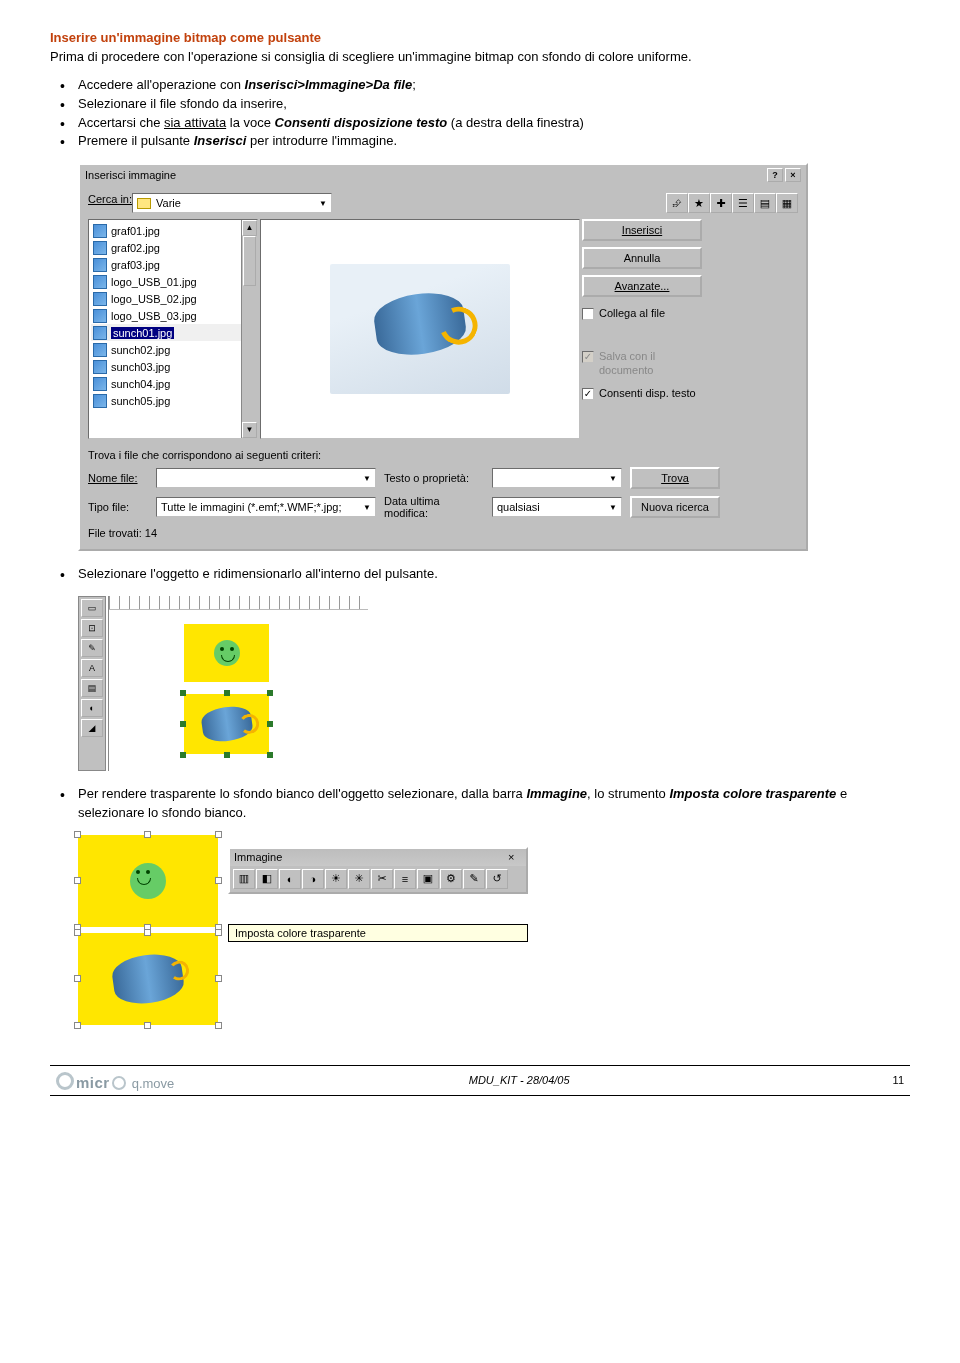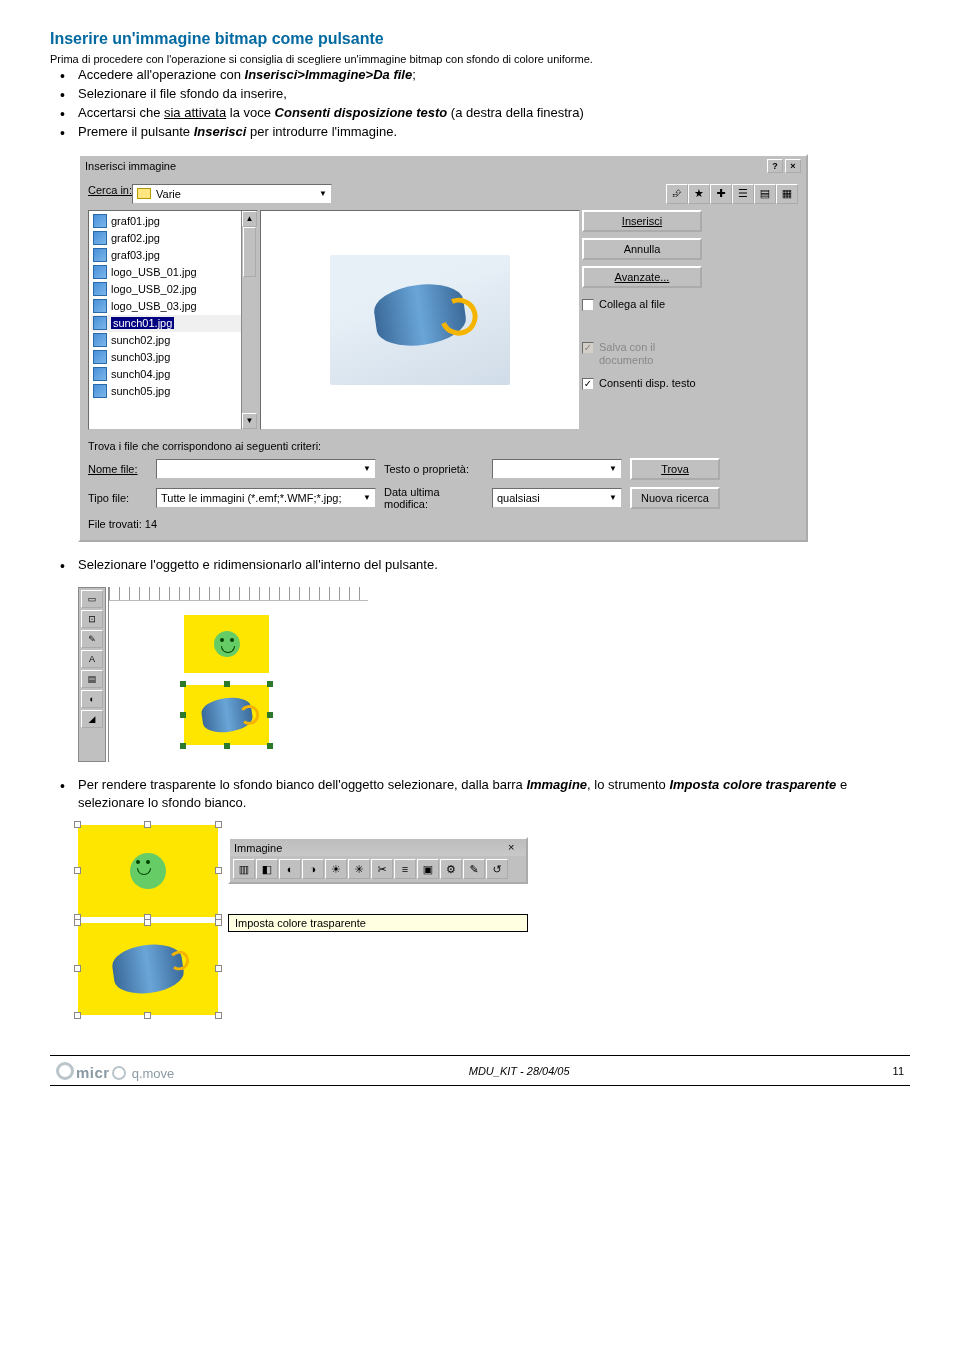--- a/index.html
+++ b/index.html
@@ -1,18 +1,18 @@
 <!DOCTYPE html>
 <html><head>
 <meta charset="utf-8">
 <style>
   * { box-sizing: border-box; margin: 0; padding: 0; }
   body { font-family: Arial, Helvetica, sans-serif; font-size: 13px; background: #fff; color: #000; width: 960px; padding: 30px 50px 20px 50px; }
-  h2 { font-size: 16px; font-weight: bold; color: #0369a1; margin-bottom: 4px; }
-  .intro { font-size: 11px; line-height: 1.3; }
+  h2 { font-size: 13px; font-weight: bold; color: #c2410c; margin-bottom: 4px; }
+  .intro { font-size: 13px; margin-bottom: 10px; line-height: 1.3; }
   ul.main { list-style: none; padding-left: 0; margin-bottom: 12px; }
   ul.main > li { font-size: 13px; line-height: 1.45; padding-left: 28px; position: relative; }
   ul.main > li::before { content: "•"; position: absolute; left: 10px; top: 0; font-size: 14px; }
   .bold { font-weight: bold; font-style: italic; }
   .underline { text-decoration: underline; }
 
   
   .win { background: #c0c0c0; border: 2px outset #fff; width: 730px; font-family: Tahoma, Arial, sans-serif; font-size: 11px; margin-bottom: 14px; }
   .win-title { background: #c0c0c0; padding: 3px 5px; display: flex; align-items: center; justify-content: space-between; font-size: 11px; }
   .win-title .t { font-weight: normal; }

